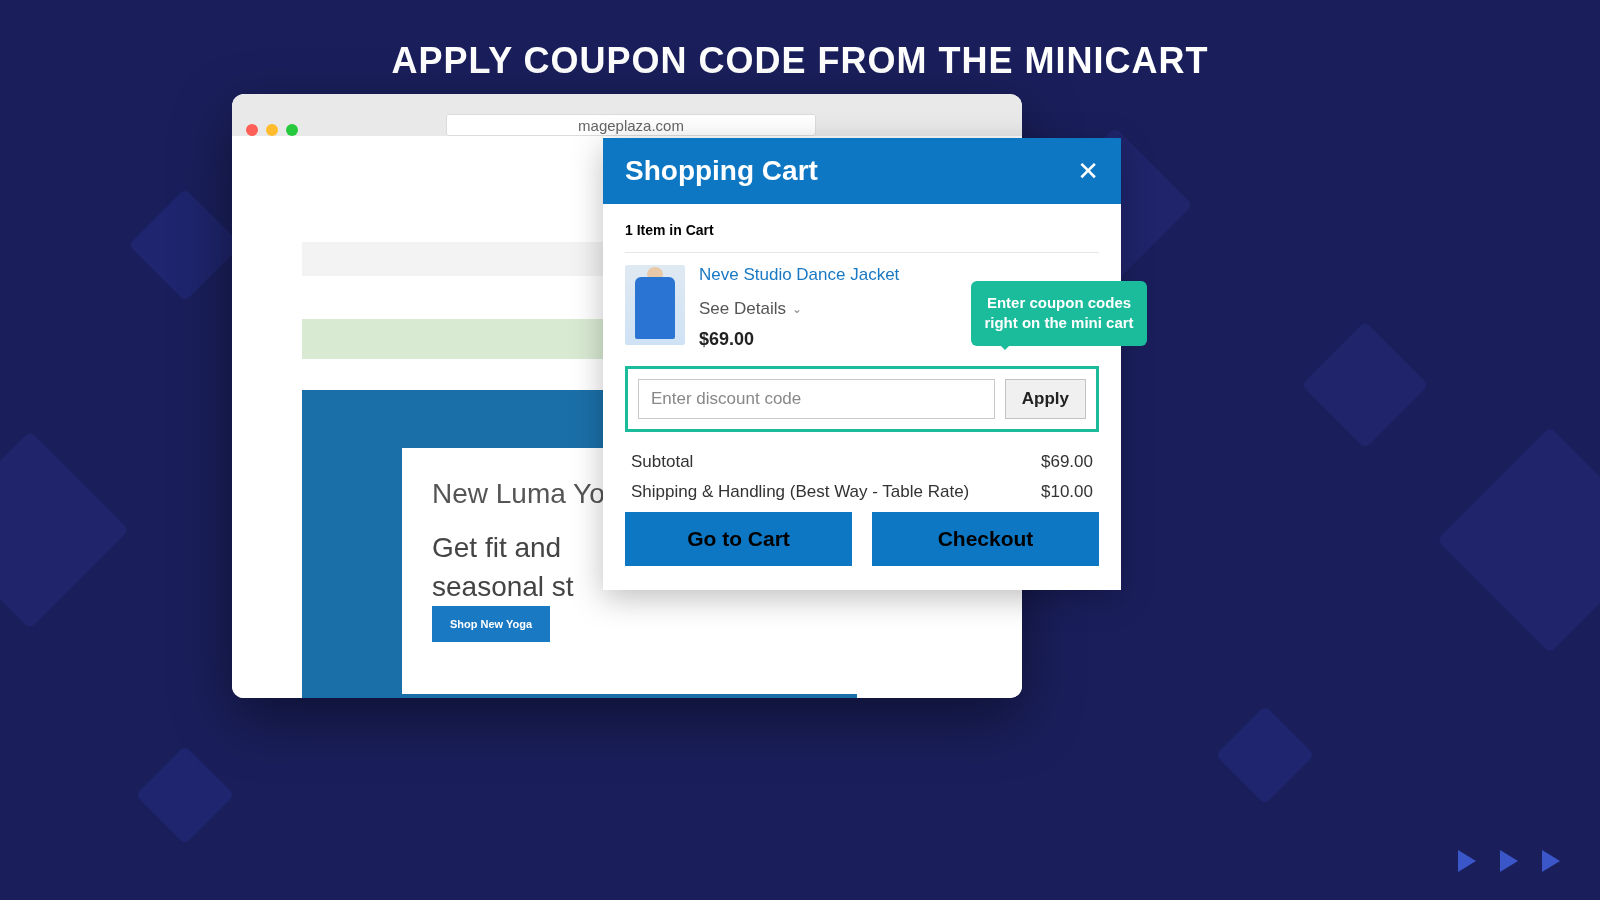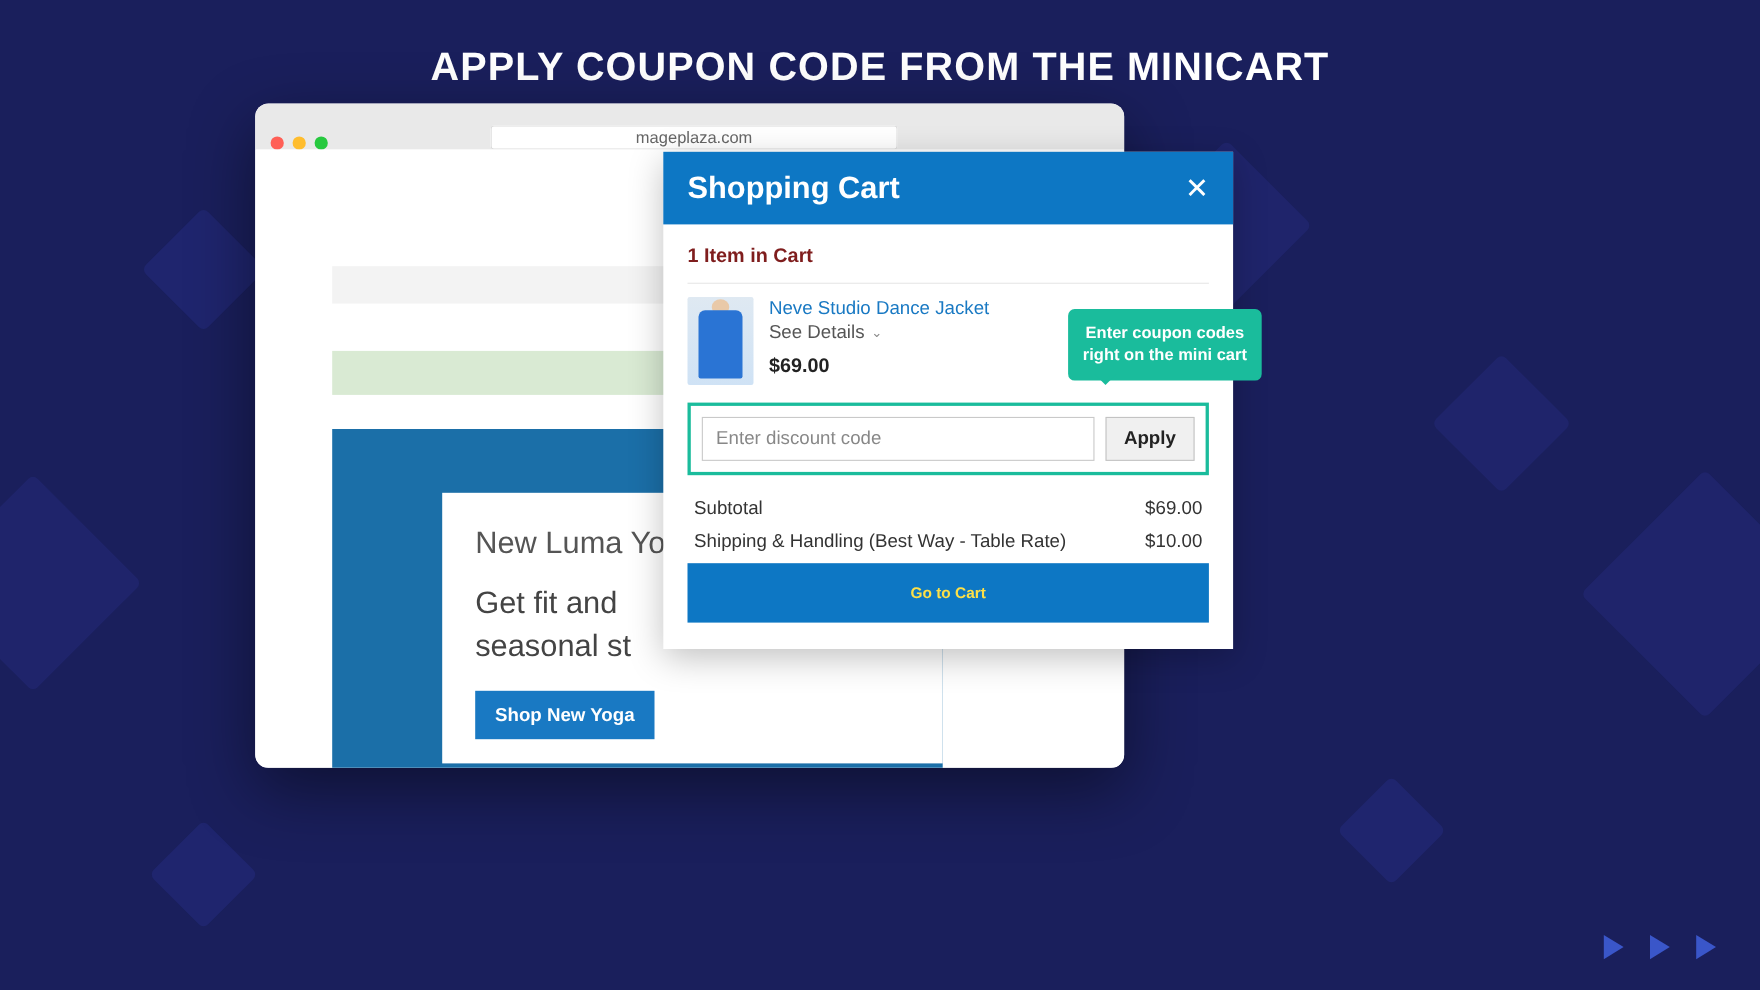--- a/index.html
+++ b/index.html
@@ -52,76 +52,76 @@
     position:absolute; left:70px; top:254px; width:555px; height:310px;
     background:#1b6fa8;
   }
   .hero-card {
     position:absolute; left:170px; top:312px; width:455px; height:246px;
     background:#fff; padding:30px 30px 0 30px;
   }
   .hero-h1 { font-size:28px; color:#555; font-weight:400; }
   .hero-p { margin-top:18px; font-size:28px; color:#444; line-height:1.4; font-weight:300;}
   .shop-btn {
-    margin-top:22px; display:inline-block; background:#1979c3; color:#fff;
-    font-size:17px; font-weight:600; padding:12px 18px; border:none;
+    display:inline-block; background:#1979c3; color:#fff;
+    font-size:11px; font-weight:600; padding:12px 18px; border:none;
   }
 
   
   .minicart {
     position:absolute; left:603px; top:138px; width:518px; background:#fff;
     box-shadow: 0 8px 30px rgba(0,0,0,.25);
   }
   .mc-header {
     background:#0d77c4; color:#fff; height:66px; display:flex; align-items:center;
     justify-content:space-between; padding:0 22px;
   }
   .mc-title { font-size:28px; font-weight:700; }
   .mc-close { font-size:26px; cursor:pointer; font-weight:300; }
   .mc-body { padding: 18px 22px 24px; }
-  .mc-count { font-weight:700; font-size:18px; color:#7f1d1d; }
+  .mc-count { font-weight:700; font-size:14px; color:#000000; }
   .mc-divider { border:none; border-top:1px solid #e6e6e6; margin:14px 0 12px; }
   .mc-item { display:flex; gap:14px; }
   .prod-img {
     width:60px; height:80px; background:linear-gradient(#dfe9f2,#cfe2f5);
     border-radius:2px; position:relative; flex-shrink:0;
   }
   .prod-img::after{
     content:""; position:absolute; left:10px; top:12px; right:10px; bottom:6px;
     background:#2a74d4; border-radius:6px 6px 2px 2px;
   }
   .prod-img::before{
     content:""; position:absolute; left:22px; top:2px; width:16px; height:14px;
     background:#e9c9a8; border-radius:50%;
   }
   .prod-info { flex:1; }
   .prod-name { color:#1979c3; font-size:17px; font-weight:400; }
-  .prod-details { color:#555; font-size:17px; margin-top:2px; display:flex; align-items:center; gap:6px;}
+  .prod-details { color:#555; font-size:17px; margin-top:14px; display:flex; align-items:center; gap:6px;}
   .prod-price { font-weight:700; font-size:18px; margin-top:10px; color:#222;}
   .chev { font-size:12px; color:#888; }
 
   .coupon-box {
     border:3px solid #1abc9c; padding:10px; margin-top:16px; display:flex; gap:10px;
   }
   .coupon-box input {
     flex:1; height:40px; border:1px solid #c9c9c9; padding:0 12px; font-size:17px;
     color:#333;
   }
   .coupon-box input::placeholder { color:#888; }
   .apply-btn {
     height:40px; padding:0 16px; background:#f0f0f0; border:1px solid #c3c3c3;
     font-size:17px; font-weight:700; color:#222; cursor:pointer;
   }
 
   .totals { margin-top:20px; font-size:17px; color:#333; }
   .t-row { display:flex; justify-content:space-between; margin-bottom:10px; padding: 0 6px;}
   .mc-actions { display:flex; gap:20px; margin-top:10px; }
   .mc-btn {
-    flex:1; height:54px; background:#0d77c4; color:#fde047; border:none;
-    font-size:14px; font-weight:700; cursor:pointer;
+    flex:1; height:54px; background:#0d77c4; color:#000000; border:none;
+    font-size:21px; font-weight:700; cursor:pointer;
   }
 
   .tooltip {
     position:absolute; left:971px; top:281px; width:176px;
     background:#1abc9c; color:#fff; border-radius:6px; padding:12px 10px;
     font-size:15px; text-align:center; line-height:1.35;font-weight:bold;
   }
   .tooltip::after{
     content:""; position:absolute; left:24px; bottom:-14px;
     border:10px solid transparent; border-top-color:#1abc9c;
@@ -199,20 +199,21 @@
         <span>$69.00</span>
       </div>
       <div class="t-row">
         <span>Shipping &amp; Handling (Best Way - Table Rate)</span>
         <span>$10.00</span>
       </div>
     </div>
 
     <div class="mc-actions">
       <button class="mc-btn">Go to Cart</button>
+      <button class="mc-btn">Checkout</button>
     </div>
   </div>
 </div>
 
 <div class="tooltip">Enter coupon codes right on the mini cart</div>
 
 <div class="nav-arrows">
   <div class="tri"></div>
   <div class="tri"></div>
   <div class="tri"></div>

